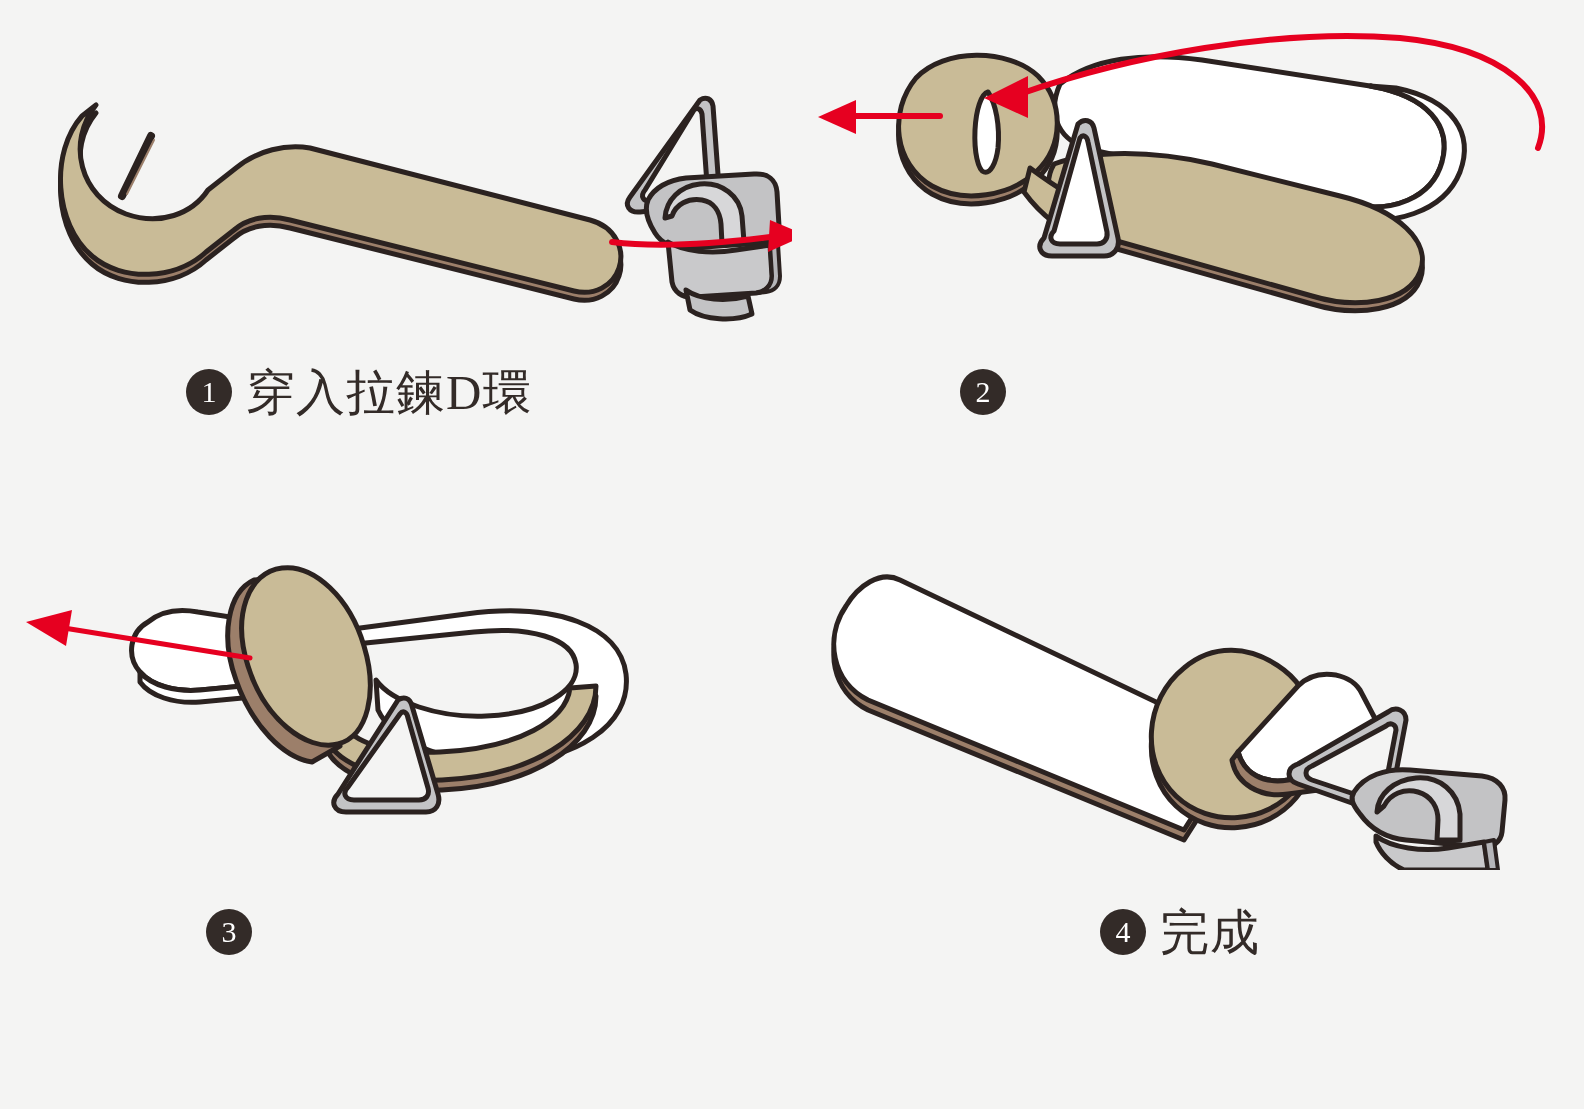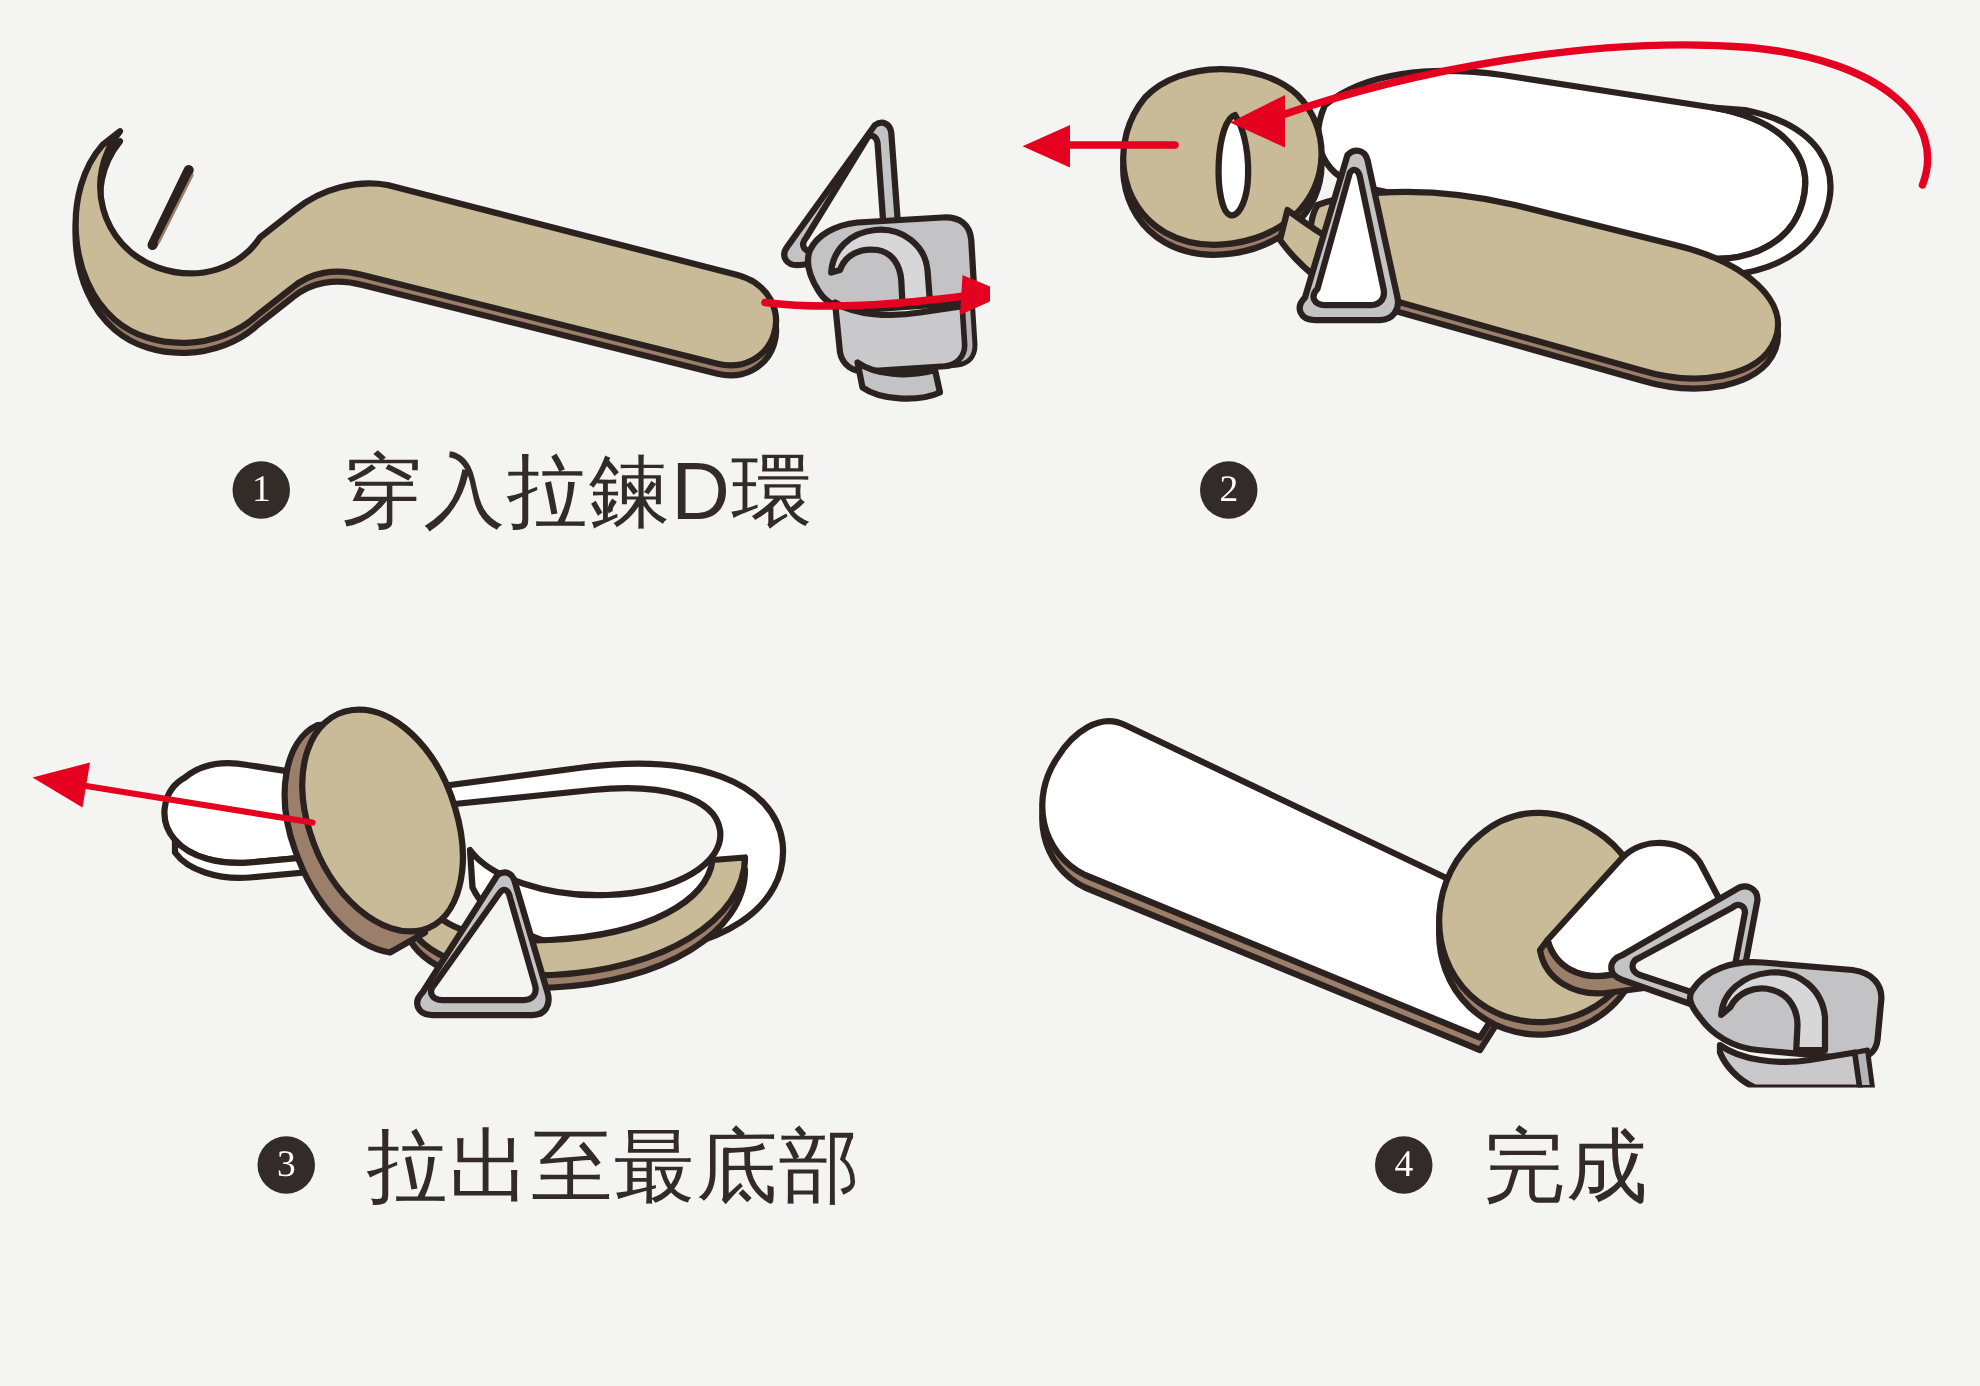--- a/index.html
+++ b/index.html
@@ -60,27 +60,26 @@
     background: #332b28;
     color: #ffffff;
     font-size: 30px;
     line-height: 46px;
     text-align: center;
     font-family: "Liberation Serif", "DejaVu Serif", serif;
     font-weight: 400;
     user-select: none;
   }
   .caption-text {
-    font-size: 65px;
+    font-size: 49px;
     line-height: 1;
     color: #332b28;
     letter-spacing: 1px;
     white-space: nowrap;
-    font-family: Liberation Sans, sans-serif;
-    margin-left: 27px;
+    font-family: Liberation Serif, serif;
   }
 </style>
 </head>
 <body>
 
 <div id="sheet">
 
   <div class="panel" id="panel-1">
     <div class="art">
       <svg viewBox="0 0 792 330" xmlns="http://www.w3.org/2000/svg">
@@ -239,21 +238,20 @@
         </g>
 
         <g>
           <path d="M250 118 L64 88" stroke="#e60020" stroke-width="5" fill="none" stroke-linecap="round"></path>
           <path d="M72 70 L26 82 L66 106 Z" fill="#e60020"></path>
         </g>
       </svg>
     </div>
     <div class="caption">
       <span class="badge">3</span>
-      <span class="caption-text">拉出至最底部</span>
     </div>
   </div>
 
   <div class="panel" id="panel-4">
     <div class="art">
       <svg viewBox="0 0 792 330" xmlns="http://www.w3.org/2000/svg">
 
         <g fill="none">
           <path d="M54 76 C32 108 40 152 76 170 L392 300 L448 212 L108 50
                    C88 40 66 56 54 76 Z" fill="#9c7f6a" stroke="#2b2220" stroke-width="5" stroke-linejoin="round"></path>

